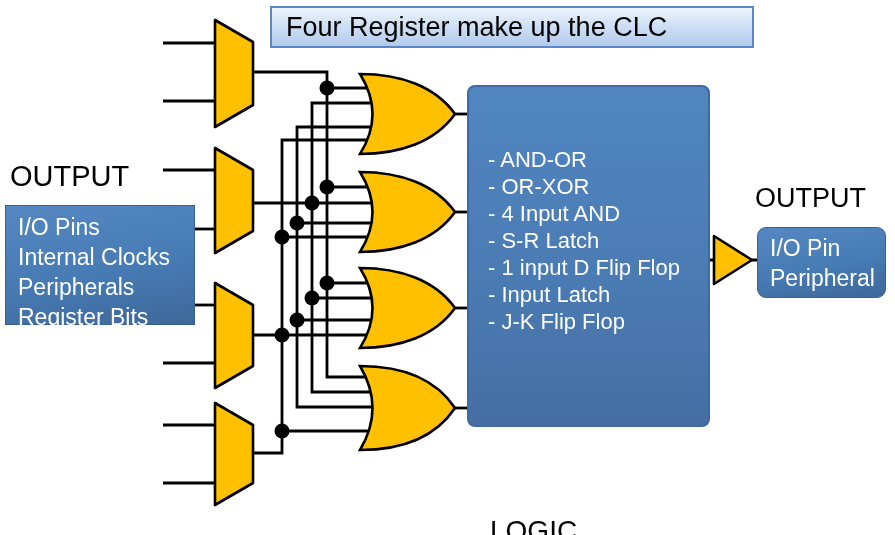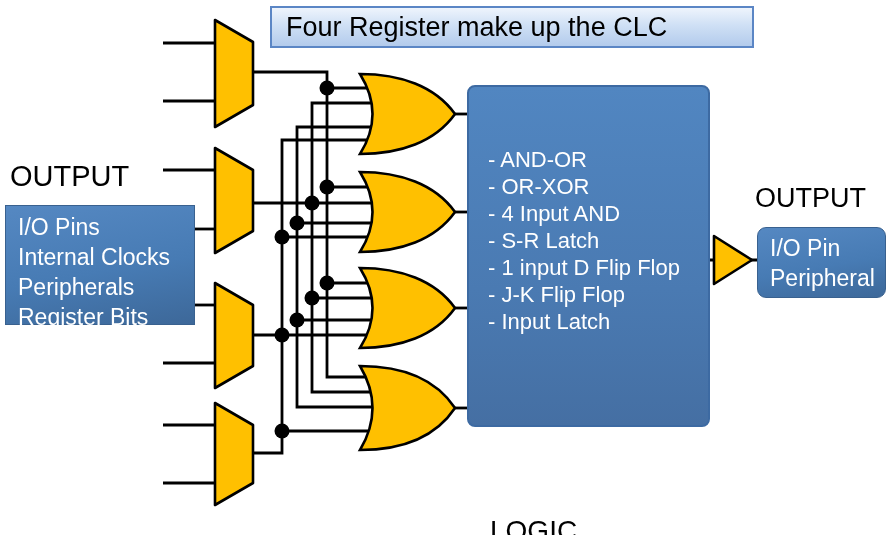--- a/index.html
+++ b/index.html
@@ -48,22 +48,22 @@
     <div>Peripherals</div>
     <div>Register Bits</div>
   </div>
 
   <div class="abs blue-box" id="logic-box">
     <div>- AND-OR</div>
     <div>- OR-XOR</div>
     <div>- 4 Input AND</div>
     <div>- S-R Latch</div>
     <div>- 1 input D Flip Flop</div>
+    <div>- Input Latch</div>
     <div>- J-K Flip Flop</div>
-    <div>- Input Latch</div>
   </div>
 
   <div class="abs blue-box" id="iopin-box">
     <div>I/O Pin</div>
     <div>Peripheral</div>
   </div>
 
   <svg id="wires-svg" class="abs" width="895" height="535" viewBox="0 0 895 535">
 
     <g stroke="#000000" stroke-width="2.8" fill="none">

